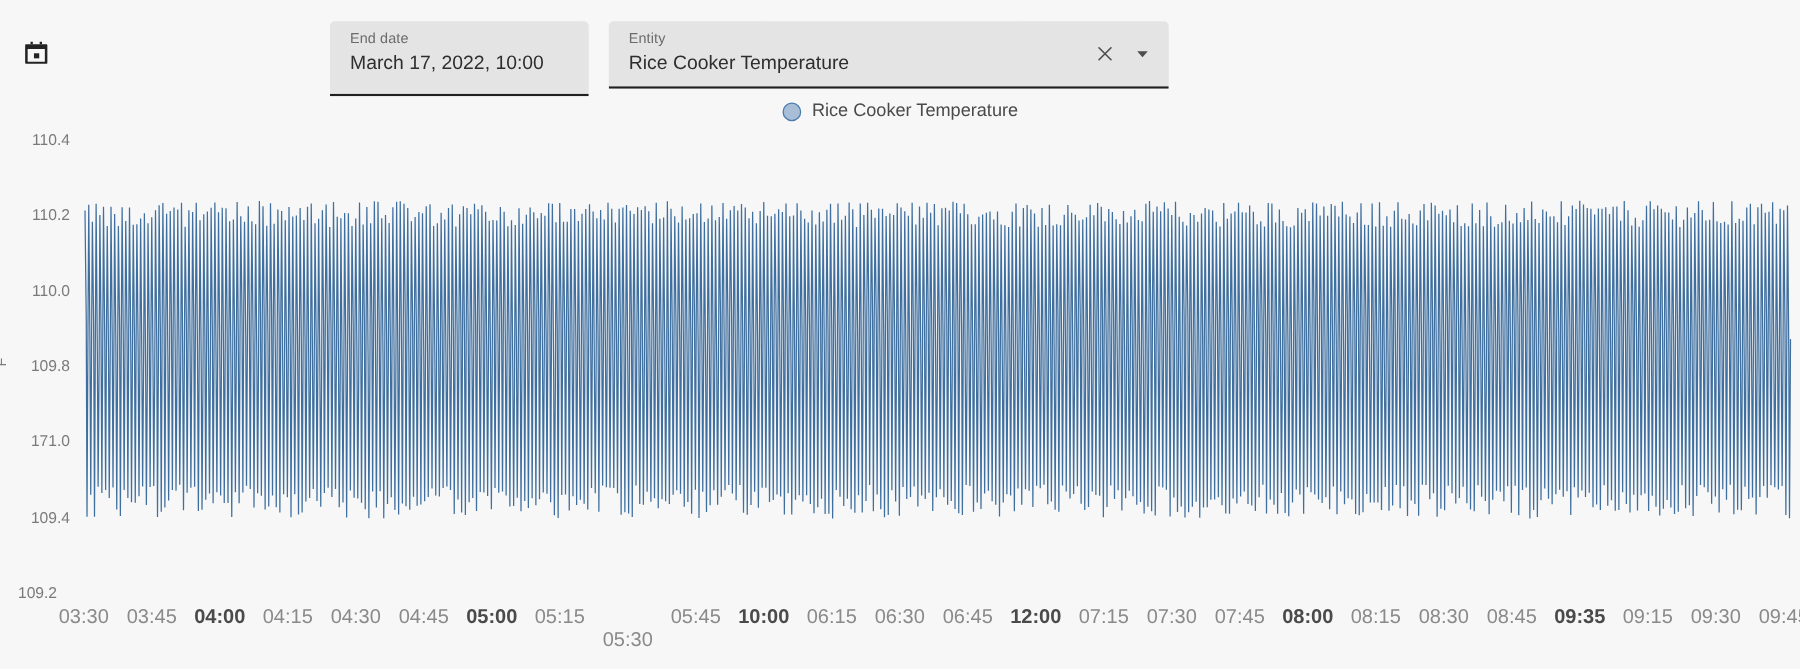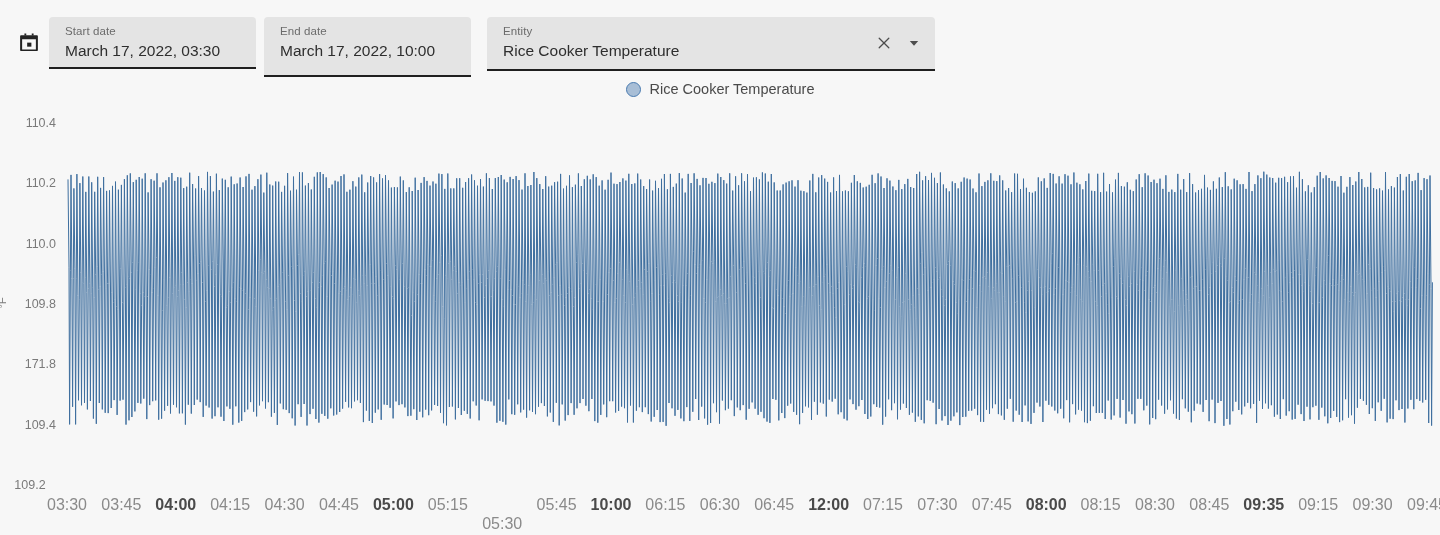--- a/index.html
+++ b/index.html
@@ -120,21 +120,21 @@
   .legend-label {
     font-size: 14.5px;
     color: #4a4a4a;
     line-height: 17px;
   }
 
   
   .chart {
     position: absolute;
     left: 0;
-    top: 111px;
+    top: 100px;
     width: 1239px;
     height: 412px;
   }
   .plot-area {
     position: absolute;
     left: 60px;
     top: 12px;
     width: 1378px;
     height: 362px;
     overflow: hidden;
@@ -199,24 +199,20 @@
   <div class="toolbar">
 
     <div class="cal-icon-wrap">
       <svg width="22" height="22" viewBox="0 0 24 24" aria-hidden="true">
         <path fill="#232323" d="M7 1.5h2v2.2H7zM15 1.5h2v2.2h-2z"></path>
         <path fill="#232323" d="M3.2 3.6h17.6c.5 0 .9.4.9.9v15.4c0 .5-.4.9-.9.9H3.2a.9.9 0 0 1-.9-.9V4.5c0-.5.4-.9.9-.9zm1.3 4.3v11.1h15V7.9h-15z"></path>
         <rect x="10" y="11.6" width="4.6" height="4.4" fill="#232323"></rect>
       </svg>
     </div>
 
-    <div class="field" id="field-start">
-      <span class="field-label">Start date</span>
-      <span class="field-value">March 17, 2022, 03:30</span>
-    </div>
 
     <div class="field" id="field-end">
       <span class="field-label">End date</span>
       <span class="field-value">March 17, 2022, 10:00</span>
     </div>
 
     <div class="field" id="field-entity">
       <span class="field-label">Entity</span>
       <span class="field-value">Rice Cooker Temperature</span>
       <div class="entity-actions">
@@ -241,21 +237,21 @@
 
   <div class="chart">
 
     <div class="yaxis-title">°F</div>
 
     <div class="ytick-col" id="ytick-col">
         <div class="ytick" style="top: 12px;">110.4</div>
         <div class="ytick" style="top: 72.3333px;">110.2</div>
         <div class="ytick" style="top: 132.667px;">110.0</div>
         <div class="ytick" style="top: 193px;">109.8</div>
-        <div class="ytick" style="top: 253.333px;">171.8</div>
+        <div class="ytick" style="top: 253.333px;">171.0</div>
         <div class="ytick" style="top: 313.667px;">109.4</div>
         <div class="ytick" style="top: 374px; text-align: center;">109.2</div>
       </div>
 
     <div class="plot-area">
       <svg id="series-svg" width="1378" height="362" viewBox="0 0 1378 362" preserveAspectRatio="none">
         <path id="series-path" fill="none" stroke="#3f6f9f" stroke-width="1" stroke-linejoin="miter" d="M8.0 56.4 L9.0 144.2 L9.6 301.4 L10.4 147.8 L11.0 51.9 L11.9 155.6 L12.6 283.8 L13.3 155.3 L13.9 65.4 L14.9 145.8 L15.6 301.4 L16.3 155.9 L16.9 51.1 L17.9 172.6 L18.5 277.3 L19.3 176.9 L19.9 60.1 L20.8 149.7 L21.5 282.3 L22.2 159.1 L22.8 53.5 L23.8 160.2 L24.5 279.9 L25.2 154.2 L25.8 68.9 L26.8 169.7 L27.4 286.4 L28.2 165.6 L28.8 53.5 L29.8 160.2 L30.4 278.0 L31.1 170.8 L31.7 59.3 L32.7 164.9 L33.4 295.6 L34.1 174.4 L34.7 68.8 L35.7 151.7 L36.3 300.8 L37.1 143.3 L37.7 53.8 L38.7 166.7 L39.3 280.0 L40.0 163.5 L40.6 64.9 L41.6 151.2 L42.3 286.4 L43.0 148.4 L43.6 54.1 L44.6 164.0 L45.2 289.8 L46.0 165.1 L46.6 67.9 L47.6 160.6 L48.2 290.1 L48.9 160.6 L49.5 67.4 L50.5 166.0 L51.2 285.0 L51.9 169.7 L52.5 62.9 L53.5 179.2 L54.1 277.1 L54.9 176.8 L55.5 58.6 L56.5 183.3 L57.1 291.9 L57.9 186.8 L58.4 66.7 L59.4 155.0 L60.1 277.6 L60.8 145.3 L61.4 61.9 L62.4 179.4 L63.0 276.7 L63.8 180.9 L64.4 56.2 L65.4 164.2 L66.0 301.6 L66.8 161.9 L67.3 52.3 L68.3 153.9 L69.0 297.3 L69.7 155.3 L70.3 50.4 L71.3 149.4 L71.9 294.0 L72.7 139.7 L73.3 59.1 L74.3 176.0 L74.9 288.4 L75.7 166.9 L76.2 56.8 L77.2 147.8 L77.9 279.9 L78.6 139.9 L79.2 54.0 L80.2 170.7 L80.8 280.5 L81.6 182.3 L82.2 55.7 L83.2 169.4 L83.8 275.7 L84.6 173.2 L85.2 50.3 L86.1 165.0 L86.8 296.1 L87.5 173.6 L88.1 69.4 L89.1 146.5 L89.7 282.1 L90.5 151.1 L91.1 56.2 L92.1 169.5 L92.7 278.2 L93.5 165.1 L94.1 57.7 L95.0 144.8 L95.7 277.4 L96.4 134.6 L97.0 50.3 L98.0 172.3 L98.7 296.7 L99.4 168.0 L100.0 64.3 L101.0 182.0 L101.6 295.7 L102.4 187.7 L103.0 59.5 L103.9 156.1 L104.6 287.7 L105.3 165.0 L105.9 57.3 L106.9 182.8 L107.6 282.8 L108.3 174.8 L108.9 54.2 L109.9 154.4 L110.5 290.5 L111.3 156.0 L111.9 50.0 L112.8 170.3 L113.5 281.7 L114.2 164.9 L114.8 57.9 L115.8 162.9 L116.5 284.3 L117.2 173.4 L117.8 54.2 L118.8 167.6 L119.4 290.4 L120.2 161.9 L120.8 54.7 L121.7 149.7 L122.4 290.3 L123.1 161.2 L123.7 65.1 L124.7 176.3 L125.4 301.6 L126.1 184.7 L126.7 63.7 L127.7 159.3 L128.3 281.7 L129.1 168.9 L129.7 49.7 L130.6 156.9 L131.3 290.6 L132.0 160.6 L132.6 61.0 L133.6 141.0 L134.3 282.0 L135.0 132.1 L135.6 65.5 L136.6 157.9 L137.2 276.6 L138.0 150.6 L138.6 53.1 L139.5 140.6 L140.2 279.1 L140.9 138.8 L141.5 65.1 L142.5 159.6 L143.2 293.9 L143.9 166.0 L144.5 67.5 L145.5 178.7 L146.1 282.6 L146.9 167.3 L147.5 48.9 L148.4 142.2 L149.1 284.5 L149.8 146.0 L150.4 53.1 L151.4 146.3 L152.1 295.6 L152.8 138.6 L153.4 68.6 L154.4 163.6 L155.0 293.2 L155.8 151.8 L156.4 50.7 L157.3 141.4 L158.0 284.3 L158.7 134.0 L159.3 67.1 L160.3 171.8 L161.0 293.7 L161.7 173.2 L162.3 55.6 L163.3 140.0 L163.9 298.0 L164.7 131.0 L165.3 56.8 L166.2 184.3 L166.9 283.4 L167.6 182.9 L168.2 64.3 L169.2 168.6 L169.9 285.8 L170.6 179.3 L171.2 53.6 L172.2 164.1 L172.8 301.7 L173.6 159.2 L174.2 61.3 L175.1 175.2 L175.8 283.3 L176.5 178.2 L177.1 60.5 L178.1 166.0 L178.8 299.6 L179.5 164.1 L180.1 54.5 L181.1 165.7 L181.7 297.9 L182.5 167.8 L183.1 64.0 L184.1 166.2 L184.7 289.1 L185.4 170.5 L186.0 53.4 L187.0 178.0 L187.7 286.4 L188.4 186.5 L189.0 50.9 L190.0 174.6 L190.6 279.1 L191.4 179.0 L192.0 66.7 L193.0 166.0 L193.6 288.7 L194.3 175.4 L194.9 63.1 L195.9 183.8 L196.6 293.4 L197.3 189.0 L197.9 56.2 L198.9 147.8 L199.5 282.4 L200.3 136.2 L200.9 51.6 L201.9 149.2 L202.5 278.2 L203.2 150.2 L203.8 69.6 L204.8 148.7 L205.5 285.5 L206.2 156.5 L206.8 49.7 L207.8 164.3 L208.4 279.2 L209.2 165.3 L209.8 61.5 L210.8 175.7 L211.4 293.7 L212.2 187.2 L212.7 62.6 L213.7 184.3 L214.4 289.9 L215.1 177.7 L215.7 58.5 L216.7 175.2 L217.3 301.9 L218.1 163.7 L218.7 58.7 L219.7 161.1 L220.3 280.4 L221.1 156.9 L221.6 68.9 L222.6 149.8 L223.3 286.2 L224.0 147.9 L224.6 62.8 L225.6 178.3 L226.2 286.8 L227.0 186.3 L227.6 50.1 L228.6 152.3 L229.2 290.1 L230.0 152.0 L230.5 67.7 L231.5 143.8 L232.2 295.3 L232.9 145.8 L233.5 53.6 L234.5 177.4 L235.1 302.5 L235.9 188.5 L236.5 66.7 L237.5 142.6 L238.1 281.2 L238.9 131.4 L239.5 49.1 L240.4 170.3 L241.1 293.9 L241.8 178.1 L242.4 49.4 L243.4 152.1 L244.1 281.0 L244.8 148.3 L245.4 62.6 L246.4 173.5 L247.0 302.5 L247.8 168.3 L248.4 60.1 L249.3 159.0 L250.0 291.1 L250.7 167.9 L251.3 66.5 L252.3 159.5 L253.0 285.8 L253.7 149.7 L254.3 53.8 L255.3 175.5 L255.9 296.0 L256.7 184.9 L257.3 49.4 L258.2 164.7 L258.9 299.6 L259.6 159.5 L260.2 49.0 L261.2 163.3 L261.9 290.8 L262.6 152.1 L263.2 51.1 L264.2 140.3 L264.8 292.9 L265.6 138.8 L266.2 54.4 L267.1 173.7 L267.8 295.7 L268.5 178.0 L269.1 65.0 L270.1 148.9 L270.8 285.3 L271.5 152.5 L272.1 61.6 L273.1 148.9 L273.7 292.5 L274.5 160.4 L275.1 57.7 L276.0 155.0 L276.7 291.5 L277.4 159.0 L278.0 58.6 L279.0 170.8 L279.7 289.0 L280.4 168.6 L281.0 53.0 L282.0 171.2 L282.6 285.6 L283.4 165.2 L284.0 51.4 L284.9 163.7 L285.6 278.8 L286.3 167.1 L286.9 68.8 L287.9 176.4 L288.6 284.4 L289.3 173.8 L289.9 66.7 L290.9 164.7 L291.5 285.2 L292.3 171.1 L292.9 58.2 L293.8 155.2 L294.5 278.4 L295.2 156.3 L295.8 63.6 L296.8 179.2 L297.5 277.2 L298.2 167.2 L298.8 54.4 L299.8 172.5 L300.4 279.9 L301.2 163.1 L301.8 51.6 L302.7 152.1 L303.4 299.1 L304.1 160.8 L304.7 69.3 L305.7 152.9 L306.4 287.6 L307.1 162.6 L307.7 59.5 L308.7 147.0 L309.3 297.9 L310.1 141.3 L310.7 53.0 L311.6 160.2 L312.3 300.0 L313.0 149.9 L313.6 54.4 L314.6 160.5 L315.3 289.7 L316.0 153.8 L316.6 59.4 L317.6 172.2 L318.2 286.4 L319.0 162.1 L319.6 51.1 L320.5 147.1 L321.2 296.8 L321.9 149.1 L322.5 55.4 L323.5 156.3 L324.2 281.5 L324.9 159.1 L325.5 52.2 L326.5 140.6 L327.1 282.0 L327.9 152.6 L328.5 57.4 L329.4 172.0 L330.1 284.8 L330.8 163.9 L331.4 64.6 L332.4 173.6 L333.1 295.4 L333.8 175.8 L334.4 64.1 L335.4 142.7 L336.0 278.4 L336.8 146.6 L337.4 64.4 L338.4 161.0 L339.0 282.1 L339.7 156.9 L340.3 53.6 L341.3 147.0 L342.0 281.2 L342.7 140.4 L343.3 57.4 L344.3 163.2 L344.9 284.4 L345.7 167.0 L346.3 69.1 L347.3 165.4 L347.9 293.1 L348.6 164.8 L349.2 64.3 L350.2 182.0 L350.9 292.7 L351.6 192.6 L352.2 68.0 L353.2 169.1 L353.8 286.2 L354.6 178.4 L355.2 54.7 L356.2 168.0 L356.8 297.0 L357.6 171.3 L358.1 67.0 L359.1 151.7 L359.8 288.7 L360.5 160.8 L361.1 59.9 L362.1 160.2 L362.7 294.3 L363.5 154.0 L364.1 54.1 L365.1 146.6 L365.7 286.6 L366.5 152.8 L367.0 57.9 L368.0 141.4 L368.7 292.2 L369.4 143.9 L370.0 62.6 L371.0 143.5 L371.6 287.4 L372.4 137.9 L373.0 58.5 L374.0 172.8 L374.6 281.9 L375.4 178.2 L375.9 60.7 L376.9 155.5 L377.6 283.0 L378.3 151.7 L378.9 50.6 L379.9 139.7 L380.5 289.8 L381.3 132.8 L381.9 51.1 L382.9 183.5 L383.5 300.2 L384.3 195.1 L384.8 65.9 L385.8 152.2 L386.5 302.4 L387.2 155.1 L387.8 50.5 L388.8 140.5 L389.4 284.0 L390.2 138.7 L390.8 65.4 L391.8 156.3 L392.4 283.5 L393.2 147.3 L393.8 65.4 L394.7 143.8 L395.4 296.4 L396.1 148.4 L396.7 55.3 L397.7 170.6 L398.4 285.0 L399.1 159.4 L399.7 55.2 L400.7 162.1 L401.3 292.0 L402.1 159.9 L402.7 64.8 L403.6 176.0 L404.3 287.8 L405.0 179.9 L405.6 59.0 L406.6 165.1 L407.3 290.9 L408.0 156.3 L408.6 55.2 L409.6 148.8 L410.2 295.5 L411.0 153.1 L411.6 51.5 L412.5 146.2 L413.2 278.3 L413.9 156.2 L414.5 57.3 L415.5 179.7 L416.2 282.5 L416.9 181.6 L417.5 62.7 L418.5 160.7 L419.1 297.3 L419.9 151.3 L420.5 56.1 L421.4 159.4 L422.1 276.4 L422.8 151.5 L423.4 63.6 L424.4 174.4 L425.1 277.8 L425.8 162.4 L426.4 50.3 L427.4 155.5 L428.0 278.1 L428.8 147.5 L429.4 55.1 L430.3 173.1 L431.0 278.4 L431.7 173.5 L432.3 66.0 L433.3 167.1 L434.0 282.6 L434.7 155.2 L435.3 55.1 L436.3 148.7 L436.9 299.7 L437.7 143.3 L438.3 54.0 L439.2 161.0 L439.9 297.8 L440.6 155.2 L441.2 52.0 L442.2 176.7 L442.9 298.8 L443.6 183.1 L444.2 56.6 L445.2 146.8 L445.8 301.6 L446.6 138.0 L447.2 59.3 L448.1 166.2 L448.8 276.4 L449.5 157.4 L450.1 53.9 L451.1 166.4 L451.8 291.2 L452.5 172.5 L453.1 56.0 L454.1 181.5 L454.7 291.8 L455.5 181.4 L456.1 53.1 L457.0 161.9 L457.7 281.3 L458.4 163.9 L459.0 57.1 L460.0 174.6 L460.7 289.4 L461.4 170.9 L462.0 66.6 L463.0 157.2 L463.6 286.6 L464.4 161.8 L465.0 50.3 L465.9 178.4 L466.6 294.6 L467.3 171.1 L467.9 63.0 L468.9 162.3 L469.6 287.3 L470.3 151.1 L470.9 62.0 L471.9 181.3 L472.5 289.0 L473.3 179.8 L473.9 49.0 L474.8 171.1 L475.5 291.2 L476.2 176.4 L476.8 55.1 L477.8 149.0 L478.5 283.7 L479.2 157.6 L479.8 61.1 L480.8 147.0 L481.4 280.1 L482.2 151.7 L482.8 66.0 L483.8 160.6 L484.4 283.0 L485.1 155.4 L485.7 53.2 L486.7 157.8 L487.4 293.4 L488.1 148.1 L488.7 63.6 L489.7 172.4 L490.3 289.5 L491.1 169.4 L491.7 62.7 L492.7 161.2 L493.3 298.9 L494.0 154.2 L494.6 59.2 L495.6 141.2 L496.3 279.8 L497.0 139.5 L497.6 58.7 L498.6 172.4 L499.2 302.4 L500.0 162.7 L500.6 50.9 L501.6 171.2 L502.2 281.4 L502.9 173.1 L503.5 65.6 L504.5 182.3 L505.2 297.6 L505.9 174.5 L506.5 62.8 L507.5 170.4 L508.1 292.1 L508.9 164.7 L509.5 52.4 L510.5 165.1 L511.1 280.1 L511.9 168.8 L512.4 64.2 L513.4 183.5 L514.1 291.8 L514.8 174.4 L515.4 61.7 L516.4 139.5 L517.0 285.3 L517.8 131.1 L518.4 50.4 L519.4 165.2 L520.0 280.1 L520.8 160.8 L521.3 63.0 L522.3 140.5 L523.0 276.0 L523.7 147.2 L524.3 56.3 L525.3 141.0 L525.9 282.7 L526.7 150.7 L527.3 52.8 L528.3 170.5 L528.9 288.2 L529.7 166.4 L530.2 56.4 L531.2 175.5 L531.9 276.0 L532.6 186.1 L533.2 51.3 L534.2 160.0 L534.8 298.1 L535.6 161.9 L536.2 54.1 L537.2 178.6 L537.8 299.7 L538.6 178.3 L539.2 62.7 L540.1 156.3 L540.8 291.9 L541.5 168.0 L542.1 57.4 L543.1 178.4 L543.7 281.4 L544.5 184.0 L545.1 66.7 L546.1 160.9 L546.7 294.2 L547.5 171.6 L548.1 56.8 L549.0 149.5 L549.7 278.2 L550.4 145.5 L551.0 49.6 L552.0 163.0 L552.7 278.2 L553.4 157.6 L554.0 60.7 L555.0 179.5 L555.6 289.5 L556.4 175.6 L557.0 61.1 L557.9 150.4 L558.6 288.0 L559.3 139.5 L559.9 59.0 L560.9 145.1 L561.6 283.6 L562.3 156.8 L562.9 55.4 L563.9 172.3 L564.5 285.2 L565.3 179.6 L565.9 57.6 L566.8 146.8 L567.5 299.5 L568.2 151.9 L568.8 50.8 L569.8 158.3 L570.5 282.5 L571.2 149.0 L571.8 61.0 L572.8 181.4 L573.4 299.5 L574.2 174.7 L574.8 60.4 L575.7 170.9 L576.4 287.7 L577.1 163.8 L577.7 50.6 L578.7 157.6 L579.4 284.2 L580.1 165.2 L580.7 56.5 L581.7 159.7 L582.3 289.1 L583.1 171.2 L583.7 63.1 L584.6 146.5 L585.3 284.2 L586.0 153.1 L586.6 66.0 L587.6 148.4 L588.3 291.1 L589.0 140.4 L589.6 56.5 L590.6 178.1 L591.2 298.5 L592.0 170.5 L592.6 67.6 L593.5 149.0 L594.2 293.8 L594.9 157.9 L595.5 57.8 L596.5 144.5 L597.2 287.0 L597.9 141.9 L598.5 65.2 L599.5 171.9 L600.1 299.1 L600.9 162.2 L601.5 55.8 L602.4 151.2 L603.1 298.9 L603.8 162.7 L604.4 51.0 L605.4 150.2 L606.1 302.8 L606.8 155.1 L607.4 66.3 L608.4 175.9 L609.0 280.0 L609.8 179.5 L610.4 50.9 L611.3 152.7 L612.0 285.3 L612.7 159.3 L613.3 63.9 L614.3 157.8 L615.0 292.8 L615.7 159.8 L616.3 60.6 L617.3 172.5 L617.9 286.9 L618.7 178.4 L619.3 50.1 L620.2 169.9 L620.9 295.4 L621.6 179.1 L622.2 55.5 L623.2 162.2 L623.9 298.2 L624.6 157.0 L625.2 69.6 L626.2 162.2 L626.8 284.1 L627.6 150.4 L628.2 50.9 L629.1 176.9 L629.8 297.9 L630.5 172.9 L631.1 60.0 L632.1 140.0 L632.8 288.8 L633.5 128.8 L634.1 50.3 L635.1 141.4 L635.7 276.0 L636.5 150.4 L637.1 55.9 L638.1 144.8 L638.7 297.0 L639.4 141.1 L640.0 62.3 L641.0 141.1 L641.7 283.6 L642.4 137.9 L643.0 54.9 L644.0 175.5 L644.6 295.4 L645.4 179.3 L646.0 55.0 L647.0 156.4 L647.6 301.7 L648.3 159.0 L648.9 60.8 L649.9 144.1 L650.6 300.0 L651.3 138.4 L651.9 58.8 L652.9 140.4 L653.5 280.2 L654.3 137.1 L654.9 60.1 L655.9 178.6 L656.5 289.2 L657.2 174.4 L657.8 50.6 L658.8 173.2 L659.5 300.6 L660.2 166.5 L660.8 54.0 L661.8 172.4 L662.4 277.5 L663.2 170.5 L663.8 57.1 L664.8 180.8 L665.4 287.2 L666.2 180.2 L666.7 60.6 L667.7 175.3 L668.4 285.6 L669.1 174.5 L669.7 50.3 L670.7 153.4 L671.3 277.2 L672.1 145.0 L672.7 67.6 L673.7 142.4 L674.3 293.1 L675.1 136.0 L675.6 53.3 L676.6 169.3 L677.3 284.4 L678.0 172.0 L678.6 62.3 L679.6 146.8 L680.2 287.2 L681.0 156.0 L681.6 50.3 L682.6 144.6 L683.2 282.1 L684.0 138.8 L684.5 58.3 L685.5 160.4 L686.2 296.7 L686.9 149.1 L687.5 51.2 L688.5 174.0 L689.1 285.8 L689.9 184.0 L690.5 68.2 L691.5 149.0 L692.1 279.4 L692.9 153.9 L693.5 54.6 L694.4 154.9 L695.1 285.7 L695.8 160.3 L696.4 54.3 L697.4 142.0 L698.1 291.8 L698.8 148.9 L699.4 56.4 L700.4 174.6 L701.0 288.8 L701.8 186.1 L702.4 49.4 L703.3 148.8 L704.0 295.2 L704.7 150.9 L705.3 50.5 L706.3 145.1 L707.0 298.6 L707.7 139.6 L708.3 58.7 L709.3 153.9 L709.9 299.9 L710.7 147.5 L711.3 51.0 L712.2 184.7 L712.9 276.0 L713.6 185.3 L714.2 59.4 L715.2 160.1 L715.9 276.8 L716.6 166.6 L717.2 67.5 L718.2 172.3 L718.8 297.4 L719.6 164.0 L720.2 67.5 L721.1 167.1 L721.8 290.0 L722.5 175.2 L723.1 61.4 L724.1 183.6 L724.8 295.1 L725.5 190.3 L726.1 59.6 L727.1 162.1 L727.7 282.7 L728.5 157.7 L729.1 58.3 L730.0 173.3 L730.7 280.5 L731.4 171.1 L732.0 57.3 L733.0 170.5 L733.7 288.9 L734.4 176.0 L735.0 63.6 L736.0 144.8 L736.6 291.8 L737.4 152.9 L738.0 57.2 L738.9 160.5 L739.6 301.2 L740.3 158.9 L740.9 67.7 L741.9 183.2 L742.6 289.9 L743.3 173.2 L743.9 68.2 L744.9 182.1 L745.5 283.3 L746.3 173.0 L746.9 69.6 L747.8 154.0 L748.5 284.4 L749.2 164.7 L749.8 57.5 L750.8 177.0 L751.5 296.9 L752.2 172.4 L752.8 50.9 L753.8 163.6 L754.4 278.7 L755.2 161.4 L755.8 69.3 L756.7 161.8 L757.4 291.7 L758.1 153.6 L758.7 54.5 L759.7 182.6 L760.4 279.4 L761.1 186.3 L761.7 52.1 L762.7 159.1 L763.3 280.6 L764.1 153.7 L764.7 55.6 L765.6 151.1 L766.3 293.5 L767.0 141.8 L767.6 58.9 L768.6 160.6 L769.3 276.6 L770.0 169.7 L770.6 69.5 L771.6 163.4 L772.2 278.6 L773.0 170.4 L773.6 54.4 L774.5 184.2 L775.2 275.7 L775.9 194.7 L776.5 68.0 L777.5 165.3 L778.2 291.3 L778.9 159.6 L779.5 51.9 L780.5 154.0 L781.1 289.2 L781.9 160.0 L782.5 68.4 L783.4 177.0 L784.1 295.7 L784.8 181.8 L785.4 67.5 L786.4 143.4 L787.1 297.4 L787.8 148.9 L788.4 68.3 L789.4 171.3 L790.0 276.4 L790.8 161.8 L791.4 59.8 L792.4 165.6 L793.0 281.1 L793.7 162.3 L794.3 52.0 L795.3 141.7 L796.0 286.7 L796.7 144.1 L797.3 58.3 L798.3 178.2 L798.9 283.2 L799.7 179.8 L800.3 59.9 L801.3 154.5 L801.9 277.0 L802.6 144.8 L803.2 64.5 L804.2 140.5 L804.9 291.0 L805.6 143.1 L806.2 63.7 L807.2 175.4 L807.8 296.0 L808.6 173.3 L809.2 61.8 L810.2 176.0 L810.8 293.5 L811.6 172.0 L812.1 51.8 L813.1 176.9 L813.8 281.2 L814.5 187.9 L815.1 60.2 L816.1 142.5 L816.7 284.0 L817.5 135.5 L818.1 50.4 L819.1 175.9 L819.7 284.6 L820.5 184.4 L821.0 53.5 L822.0 146.7 L822.7 301.7 L823.4 143.2 L824.0 65.0 L825.0 164.4 L825.6 293.6 L826.4 158.4 L827.0 55.3 L828.0 158.0 L828.6 276.3 L829.4 150.6 L829.9 57.6 L830.9 142.8 L831.6 287.2 L832.3 147.9 L832.9 63.5 L833.9 183.0 L834.5 280.2 L835.3 176.3 L835.9 67.2 L836.9 154.8 L837.5 296.3 L838.3 144.7 L838.8 56.9 L839.8 183.8 L840.5 286.6 L841.2 193.1 L841.8 66.1 L842.8 179.5 L843.4 280.5 L844.2 178.8 L844.8 61.1 L845.8 150.8 L846.4 285.0 L847.2 156.1 L847.8 55.9 L848.7 176.5 L849.4 291.8 L850.1 186.7 L850.7 64.0 L851.7 181.4 L852.4 289.6 L853.1 172.2 L853.7 65.0 L854.7 184.1 L855.3 298.8 L856.1 195.1 L856.7 51.0 L857.6 165.7 L858.3 293.4 L859.0 171.8 L859.6 48.8 L860.6 140.8 L861.3 296.9 L862.0 129.7 L862.6 57.4 L863.6 151.2 L864.2 300.3 L865.0 144.3 L865.6 53.2 L866.5 162.0 L867.2 277.2 L867.9 167.5 L868.5 57.0 L869.5 159.0 L870.2 277.9 L870.9 164.3 L871.5 49.9 L872.5 159.1 L873.1 279.7 L873.9 156.2 L874.5 54.8 L875.4 144.4 L876.1 301.2 L876.8 148.6 L877.4 60.1 L878.4 156.8 L879.1 286.0 L879.8 154.7 L880.4 49.5 L881.4 166.2 L882.0 297.5 L882.8 173.7 L883.4 61.5 L884.3 182.7 L885.0 293.1 L885.7 176.4 L886.3 65.4 L887.3 141.5 L888.0 302.0 L888.7 138.4 L889.3 68.4 L890.3 142.3 L890.9 297.7 L891.7 152.0 L892.3 58.5 L893.2 158.4 L893.9 293.3 L894.6 161.5 L895.2 60.1 L896.2 179.7 L896.9 289.4 L897.6 190.9 L898.2 65.4 L899.2 176.1 L899.8 302.1 L900.6 173.0 L901.2 58.8 L902.1 156.7 L902.8 294.0 L903.5 157.2 L904.1 54.5 L905.1 182.0 L905.8 293.7 L906.5 178.5 L907.1 55.6 L908.1 166.3 L908.7 287.8 L909.5 156.3 L910.1 56.5 L911.0 154.6 L911.7 287.6 L912.4 165.4 L913.0 65.5 L914.0 147.5 L914.7 285.7 L915.4 148.2 L916.0 69.3 L917.0 184.4 L917.6 292.1 L918.4 183.0 L919.0 50.5 L919.9 162.7 L920.6 298.7 L921.3 168.9 L921.9 63.1 L922.9 154.5 L923.6 298.9 L924.3 153.7 L924.9 58.9 L925.9 155.6 L926.5 286.7 L927.3 149.5 L927.9 57.3 L928.8 163.8 L929.5 290.8 L930.2 174.0 L930.8 50.3 L931.8 175.3 L932.5 285.2 L933.2 164.5 L933.8 57.8 L934.8 167.8 L935.4 281.2 L936.2 160.9 L936.8 58.1 L937.8 169.9 L938.4 291.1 L939.1 169.4 L939.7 52.4 L940.7 149.1 L941.4 292.4 L942.1 150.5 L942.7 57.4 L943.7 173.1 L944.3 296.8 L945.1 178.2 L945.7 67.5 L946.7 143.9 L947.3 285.7 L948.0 143.7 L948.6 65.0 L949.6 142.6 L950.3 275.8 L951.0 146.7 L951.6 69.2 L952.6 155.9 L953.2 298.7 L954.0 148.1 L954.6 50.5 L955.6 179.6 L956.2 287.6 L956.9 178.5 L957.5 50.8 L958.5 152.8 L959.2 291.7 L959.9 154.8 L960.5 66.0 L961.5 164.2 L962.1 299.0 L962.9 161.1 L963.5 55.7 L964.5 179.9 L965.1 282.4 L965.9 189.7 L966.4 64.8 L967.4 167.5 L968.1 298.4 L968.8 158.7 L969.4 69.1 L970.4 165.0 L971.0 300.9 L971.8 167.5 L972.4 69.8 L973.4 181.0 L974.0 289.9 L974.8 184.1 L975.3 68.4 L976.3 158.0 L977.0 279.6 L977.7 146.8 L978.3 54.4 L979.3 154.5 L979.9 283.5 L980.7 164.6 L981.3 58.3 L982.3 171.9 L982.9 299.0 L983.7 164.9 L984.2 55.4 L985.2 163.3 L985.9 277.7 L986.6 169.9 L987.2 64.9 L988.2 168.5 L988.8 281.8 L989.6 165.6 L990.2 50.0 L991.2 140.9 L991.8 283.5 L992.6 130.2 L993.2 50.9 L994.1 171.7 L994.8 287.5 L995.5 165.7 L996.1 60.5 L997.1 145.0 L997.7 290.3 L998.5 144.7 L999.1 53.3 L1000.1 176.9 L1000.7 285.7 L1001.5 186.0 L1002.1 60.6 L1003.0 171.5 L1003.7 295.3 L1004.4 166.1 L1005.0 51.2 L1006.0 157.5 L1006.7 277.1 L1007.4 158.4 L1008.0 52.7 L1009.0 159.7 L1009.6 299.3 L1010.4 169.8 L1011.0 61.3 L1011.9 164.7 L1012.6 281.1 L1013.3 161.1 L1013.9 49.5 L1014.9 168.1 L1015.6 291.4 L1016.3 172.8 L1016.9 59.7 L1017.9 141.3 L1018.5 286.6 L1019.3 134.3 L1019.9 61.3 L1020.8 176.8 L1021.5 287.6 L1022.2 178.2 L1022.8 66.4 L1023.8 142.9 L1024.5 299.2 L1025.2 153.1 L1025.8 58.0 L1026.8 143.3 L1027.4 300.1 L1028.2 148.5 L1028.8 50.6 L1029.7 154.2 L1030.4 297.7 L1031.1 158.4 L1031.7 67.8 L1032.7 141.1 L1033.4 283.2 L1034.1 147.6 L1034.7 68.1 L1035.7 178.3 L1036.3 290.0 L1037.1 182.7 L1037.7 50.8 L1038.6 147.7 L1039.3 289.9 L1040.0 151.1 L1040.6 69.2 L1041.6 173.3 L1042.3 289.9 L1043.0 162.3 L1043.6 49.8 L1044.6 160.3 L1045.2 296.0 L1046.0 170.3 L1046.6 68.6 L1047.5 181.1 L1048.2 277.5 L1048.9 190.3 L1049.5 61.0 L1050.5 179.0 L1051.2 296.6 L1051.9 174.9 L1052.5 69.4 L1053.5 143.3 L1054.1 292.4 L1054.9 135.9 L1055.5 56.6 L1056.4 173.7 L1057.1 275.9 L1057.8 175.8 L1058.4 49.9 L1059.4 150.7 L1060.1 294.6 L1060.8 155.7 L1061.4 63.0 L1062.4 160.3 L1063.0 277.0 L1063.8 157.9 L1064.4 63.7 L1065.3 176.6 L1066.0 300.7 L1066.7 182.3 L1067.3 59.3 L1068.3 153.8 L1069.0 288.4 L1069.7 163.3 L1070.3 66.8 L1071.3 160.6 L1071.9 291.2 L1072.7 157.0 L1073.3 68.2 L1074.2 148.5 L1074.9 300.5 L1075.6 153.0 L1076.2 56.5 L1077.2 161.4 L1077.9 275.8 L1078.6 167.7 L1079.2 51.2 L1080.2 156.3 L1080.8 275.9 L1081.6 144.9 L1082.2 64.2 L1083.1 157.2 L1083.8 287.3 L1084.5 167.7 L1085.1 50.3 L1086.1 152.2 L1086.8 282.6 L1087.5 148.4 L1088.1 52.5 L1089.1 176.6 L1089.7 301.4 L1090.5 178.6 L1091.1 59.0 L1092.1 170.9 L1092.7 295.0 L1093.4 164.4 L1094.0 56.7 L1095.0 162.7 L1095.7 296.2 L1096.4 169.5 L1097.0 60.2 L1098.0 145.5 L1098.6 276.6 L1099.4 135.4 L1100.0 55.7 L1101.0 147.1 L1101.6 282.5 L1102.3 155.2 L1102.9 65.9 L1103.9 143.7 L1104.6 290.7 L1105.3 137.2 L1105.9 52.3 L1106.9 149.5 L1107.5 286.4 L1108.3 157.1 L1108.9 68.9 L1109.9 183.1 L1110.5 277.3 L1111.2 176.3 L1111.8 66.6 L1112.8 176.9 L1113.5 290.6 L1114.2 188.4 L1114.8 69.1 L1115.8 147.1 L1116.4 295.5 L1117.2 154.0 L1117.8 50.9 L1118.8 182.9 L1119.4 296.9 L1120.2 175.9 L1120.7 66.7 L1121.7 155.8 L1122.4 276.2 L1123.1 167.5 L1123.7 56.1 L1124.7 182.2 L1125.3 285.3 L1126.1 171.4 L1126.7 69.1 L1127.7 176.3 L1128.3 288.7 L1129.1 187.6 L1129.6 50.1 L1130.6 154.2 L1131.3 299.3 L1132.0 153.4 L1132.6 61.1 L1133.6 165.2 L1134.2 287.7 L1135.0 163.5 L1135.6 69.5 L1136.6 163.6 L1137.2 280.5 L1138.0 167.1 L1138.5 67.2 L1139.5 167.3 L1140.2 281.4 L1140.9 167.7 L1141.5 65.8 L1142.5 156.2 L1143.1 288.9 L1143.9 164.9 L1144.5 51.9 L1145.5 146.8 L1146.1 277.0 L1146.9 135.1 L1147.5 64.6 L1148.4 171.3 L1149.1 298.2 L1149.8 164.6 L1150.4 66.9 L1151.4 150.2 L1152.1 276.6 L1152.8 139.9 L1153.4 58.4 L1154.4 147.0 L1155.0 300.1 L1155.8 148.6 L1156.4 65.8 L1157.3 142.5 L1158.0 279.9 L1158.7 134.1 L1159.3 54.5 L1160.3 140.2 L1161.0 278.0 L1161.7 143.2 L1162.3 64.1 L1163.3 141.0 L1163.9 302.8 L1164.7 135.3 L1165.3 49.2 L1166.2 153.1 L1166.9 296.0 L1167.6 157.3 L1168.2 63.3 L1169.2 179.4 L1169.9 301.5 L1170.6 178.3 L1171.2 66.4 L1172.2 164.5 L1172.8 288.2 L1173.6 169.5 L1174.2 55.7 L1175.1 153.4 L1175.8 278.7 L1176.5 157.6 L1177.1 57.3 L1178.1 180.6 L1178.8 287.0 L1179.5 177.4 L1180.1 61.3 L1181.1 166.9 L1181.7 291.4 L1182.5 176.4 L1183.1 61.1 L1184.0 156.5 L1184.7 283.4 L1185.4 145.3 L1186.0 65.9 L1187.0 154.3 L1187.7 279.8 L1188.4 154.7 L1189.0 49.0 L1190.0 179.3 L1190.6 285.3 L1191.4 171.3 L1192.0 68.1 L1192.9 142.0 L1193.6 280.9 L1194.3 149.8 L1194.9 61.1 L1195.9 151.6 L1196.6 299.9 L1197.3 162.2 L1197.9 52.4 L1198.9 179.7 L1199.5 277.7 L1200.3 177.0 L1200.9 55.2 L1201.8 165.3 L1202.5 285.9 L1203.2 172.7 L1203.8 48.7 L1204.8 148.6 L1205.5 280.3 L1206.2 144.0 L1206.8 51.6 L1207.8 162.8 L1208.4 285.6 L1209.2 174.8 L1209.8 54.5 L1210.7 149.3 L1211.4 282.2 L1212.1 160.5 L1212.7 55.0 L1213.7 146.2 L1214.4 293.7 L1215.1 148.6 L1215.7 59.7 L1216.7 147.2 L1217.3 291.5 L1218.1 137.9 L1218.7 54.8 L1219.6 167.9 L1220.3 296.0 L1221.0 168.3 L1221.6 55.1 L1222.6 178.7 L1223.3 276.2 L1224.0 174.0 L1224.6 53.8 L1225.6 154.1 L1226.2 292.6 L1227.0 150.1 L1227.6 59.2 L1228.5 169.2 L1229.2 288.2 L1229.9 159.4 L1230.5 53.4 L1231.5 149.6 L1232.2 296.6 L1232.9 154.5 L1233.5 53.2 L1234.5 147.4 L1235.1 295.9 L1235.9 149.0 L1236.5 64.7 L1237.4 144.0 L1238.1 281.7 L1238.8 151.3 L1239.4 48.8 L1240.4 151.2 L1241.1 291.1 L1241.8 162.7 L1242.4 56.2 L1243.4 168.1 L1244.0 298.0 L1244.8 159.3 L1245.4 68.4 L1246.4 142.0 L1247.0 283.7 L1247.7 136.4 L1248.3 62.3 L1249.3 162.9 L1250.0 296.4 L1250.7 168.7 L1251.3 69.5 L1252.3 180.6 L1252.9 284.2 L1253.7 182.0 L1254.3 64.2 L1255.3 152.2 L1255.9 282.7 L1256.6 144.6 L1257.2 52.7 L1258.2 179.8 L1258.9 296.8 L1259.6 179.6 L1260.2 49.0 L1261.2 163.9 L1261.8 284.6 L1262.6 174.3 L1263.2 55.4 L1264.2 157.5 L1264.8 293.3 L1265.6 161.1 L1266.1 52.4 L1267.1 139.8 L1267.8 300.3 L1268.5 132.3 L1269.1 55.0 L1270.1 160.5 L1270.7 295.0 L1271.5 162.7 L1272.1 57.9 L1273.1 156.5 L1273.7 287.9 L1274.5 162.2 L1275.0 58.1 L1276.0 159.1 L1276.7 293.9 L1277.4 161.3 L1278.0 63.7 L1279.0 167.8 L1279.6 299.1 L1280.4 158.2 L1281.0 53.0 L1282.0 152.5 L1282.6 297.3 L1283.4 156.4 L1283.9 69.7 L1284.9 176.7 L1285.6 276.2 L1286.3 182.0 L1286.9 63.8 L1287.9 169.8 L1288.5 294.6 L1289.3 178.6 L1289.9 54.1 L1290.9 163.4 L1291.5 292.2 L1292.3 169.5 L1292.8 62.0 L1293.8 172.5 L1294.5 300.7 L1295.2 169.7 L1295.8 58.5 L1296.8 148.6 L1297.4 284.7 L1298.2 151.4 L1298.8 49.0 L1299.8 150.3 L1300.4 275.9 L1301.2 153.9 L1301.8 56.0 L1302.7 156.2 L1303.4 277.8 L1304.1 158.9 L1304.7 64.4 L1305.7 176.9 L1306.4 281.8 L1307.1 170.6 L1307.7 63.9 L1308.7 141.5 L1309.3 291.0 L1310.1 145.4 L1310.7 49.7 L1311.6 167.1 L1312.3 285.2 L1313.0 163.0 L1313.6 65.1 L1314.6 165.1 L1315.3 297.9 L1316.0 174.5 L1316.6 66.4 L1317.6 167.1 L1318.2 279.3 L1319.0 158.3 L1319.6 65.4 L1320.5 145.0 L1321.2 287.8 L1321.9 149.3 L1322.5 67.6 L1323.5 143.1 L1324.2 275.8 L1324.9 147.7 L1325.5 49.1 L1326.5 170.6 L1327.1 299.4 L1327.9 163.2 L1328.5 66.4 L1329.4 165.2 L1330.1 295.7 L1330.8 168.3 L1331.4 63.1 L1332.4 178.6 L1333.1 296.1 L1333.8 188.2 L1334.4 64.6 L1335.4 178.5 L1336.0 277.3 L1336.8 170.3 L1337.4 54.0 L1338.3 168.2 L1339.0 287.1 L1339.7 177.3 L1340.3 51.1 L1341.3 178.6 L1342.0 286.0 L1342.7 174.5 L1343.3 67.5 L1344.3 170.6 L1344.9 299.5 L1345.7 176.8 L1346.3 53.8 L1347.2 182.8 L1347.9 285.5 L1348.6 176.7 L1349.2 51.0 L1350.2 158.4 L1350.9 276.8 L1351.6 164.1 L1352.2 58.2 L1353.2 144.0 L1353.8 286.2 L1354.6 144.9 L1355.2 57.4 L1356.1 164.2 L1356.8 276.1 L1357.5 155.2 L1358.1 49.9 L1359.1 177.0 L1359.8 277.8 L1360.5 185.6 L1361.1 67.1 L1362.1 172.3 L1362.7 279.5 L1363.5 161.0 L1364.1 55.1 L1365.0 176.9 L1365.7 276.8 L1366.4 172.2 L1367.0 56.2 L1368.0 150.1 L1368.7 300.0 L1369.4 161.8 L1370.0 52.5 L1371.0 165.7 L1371.6 302.6 L1372.4 159.3"></path>
       </svg>
     </div>
 

